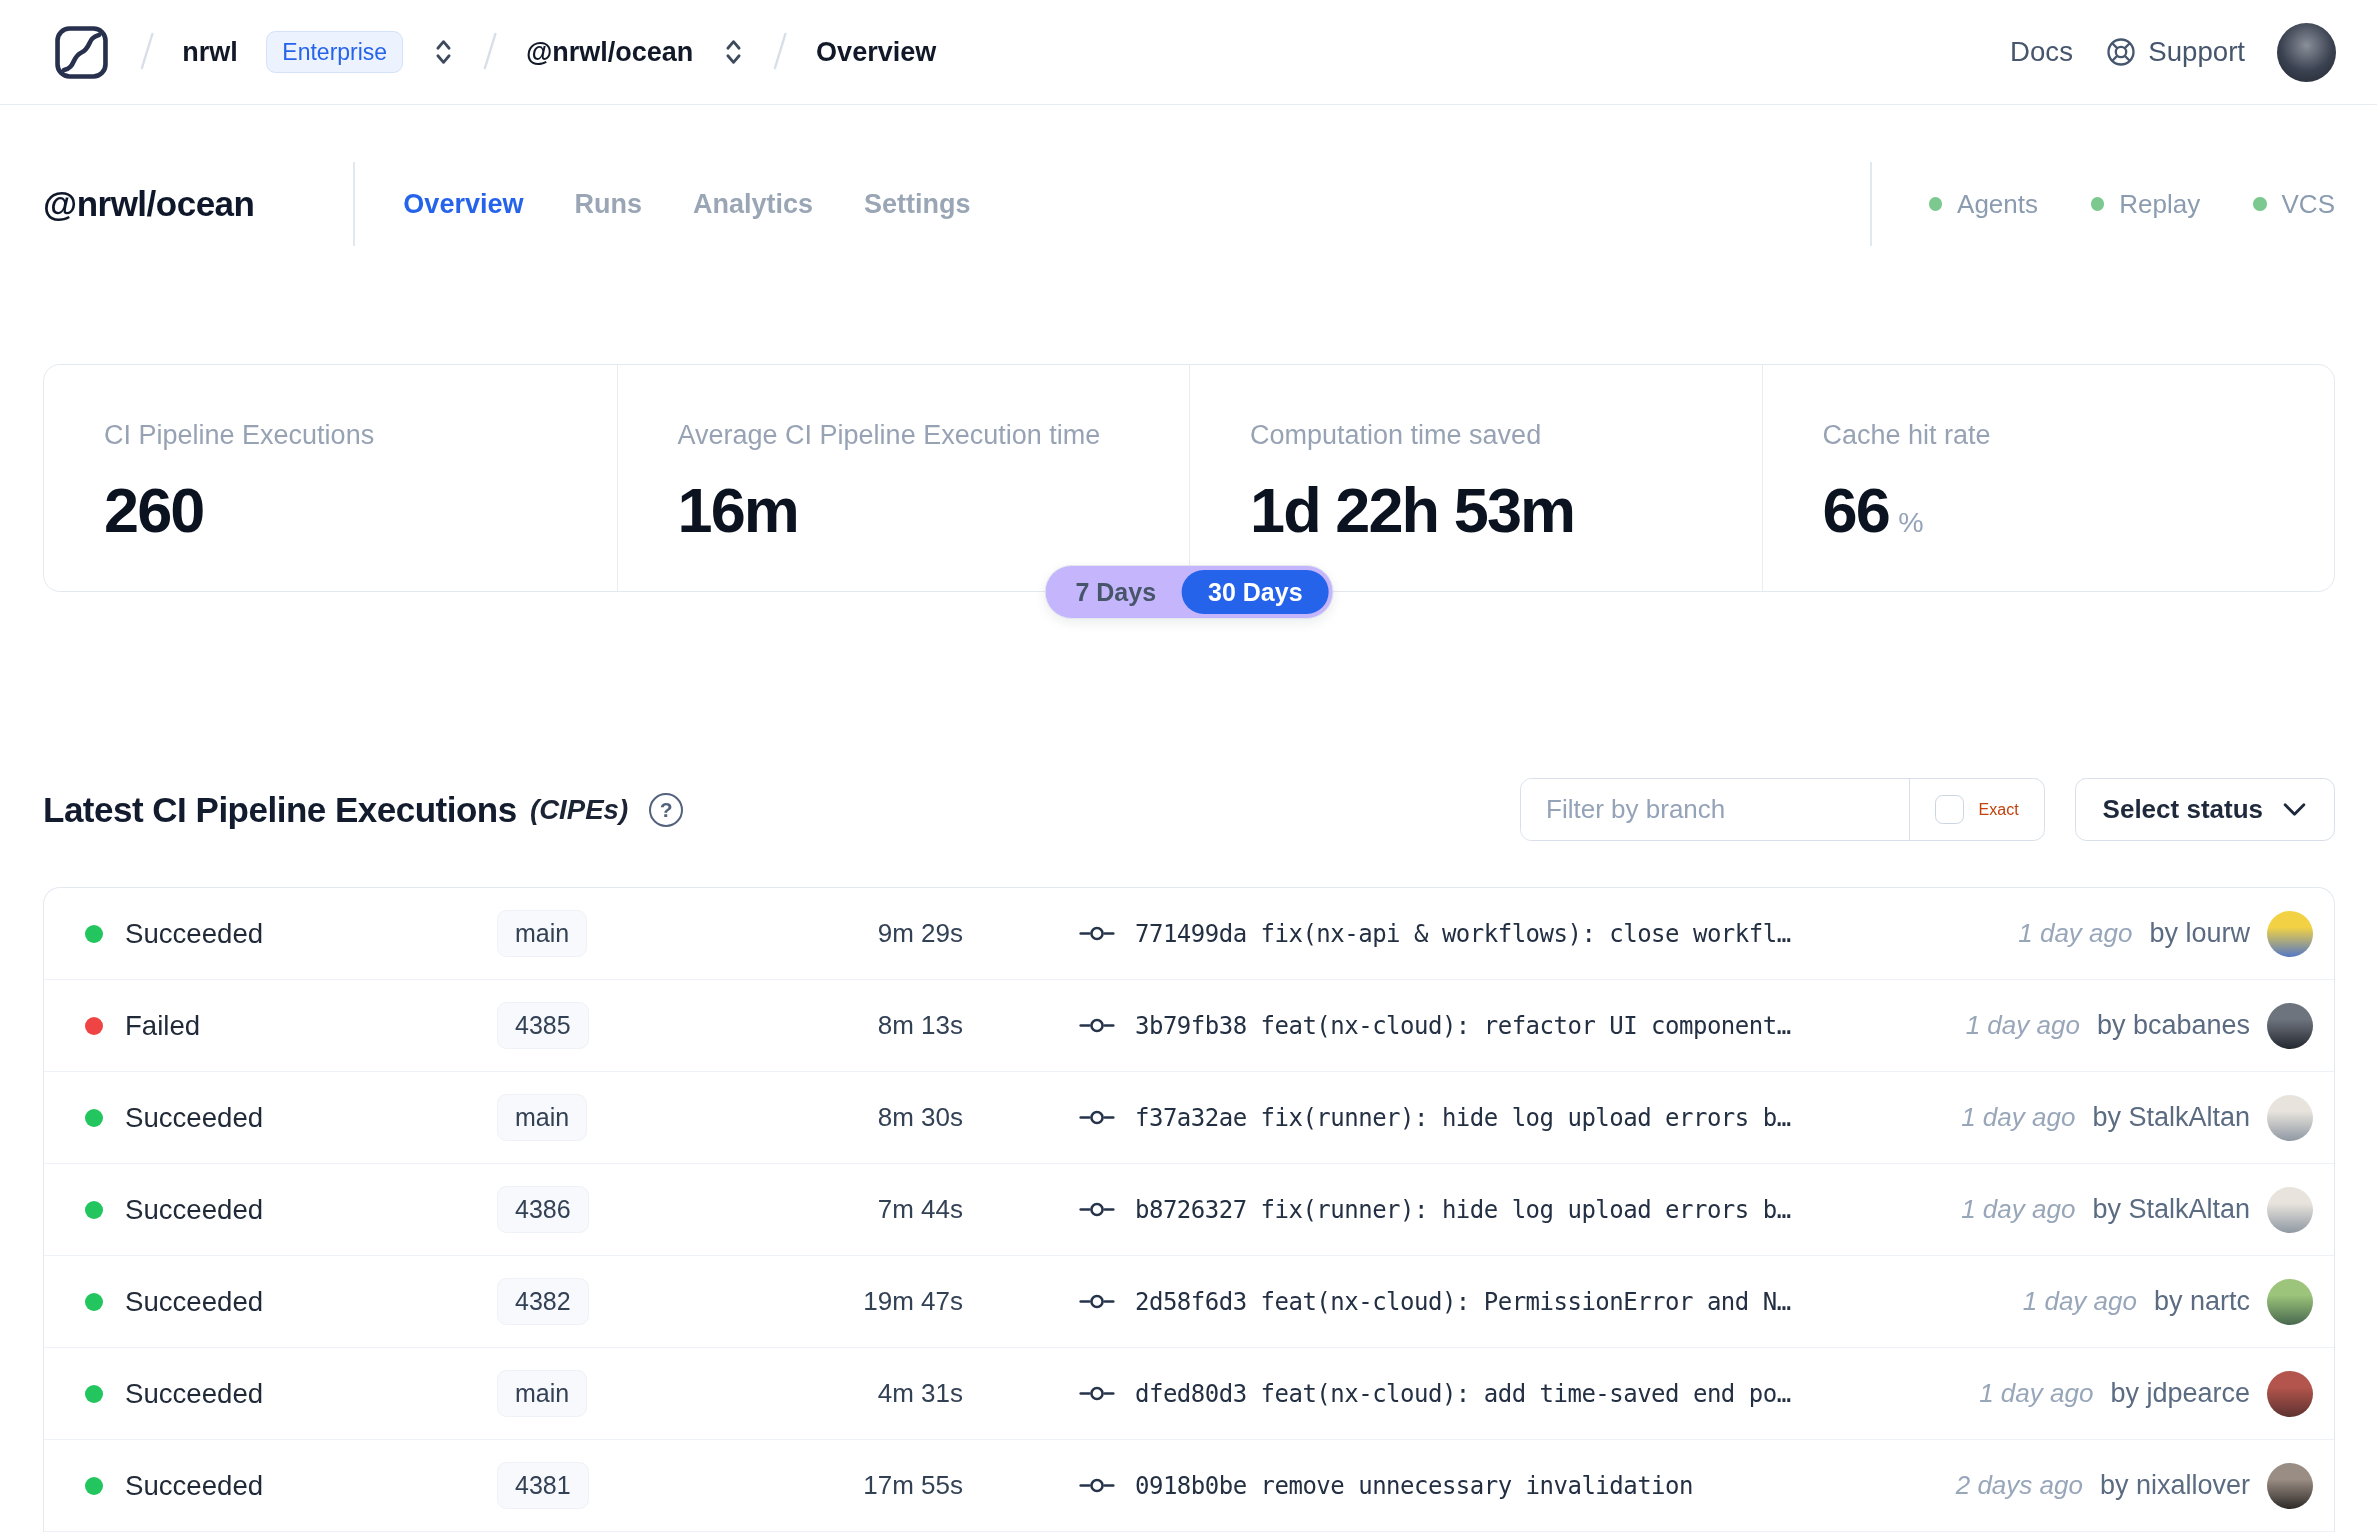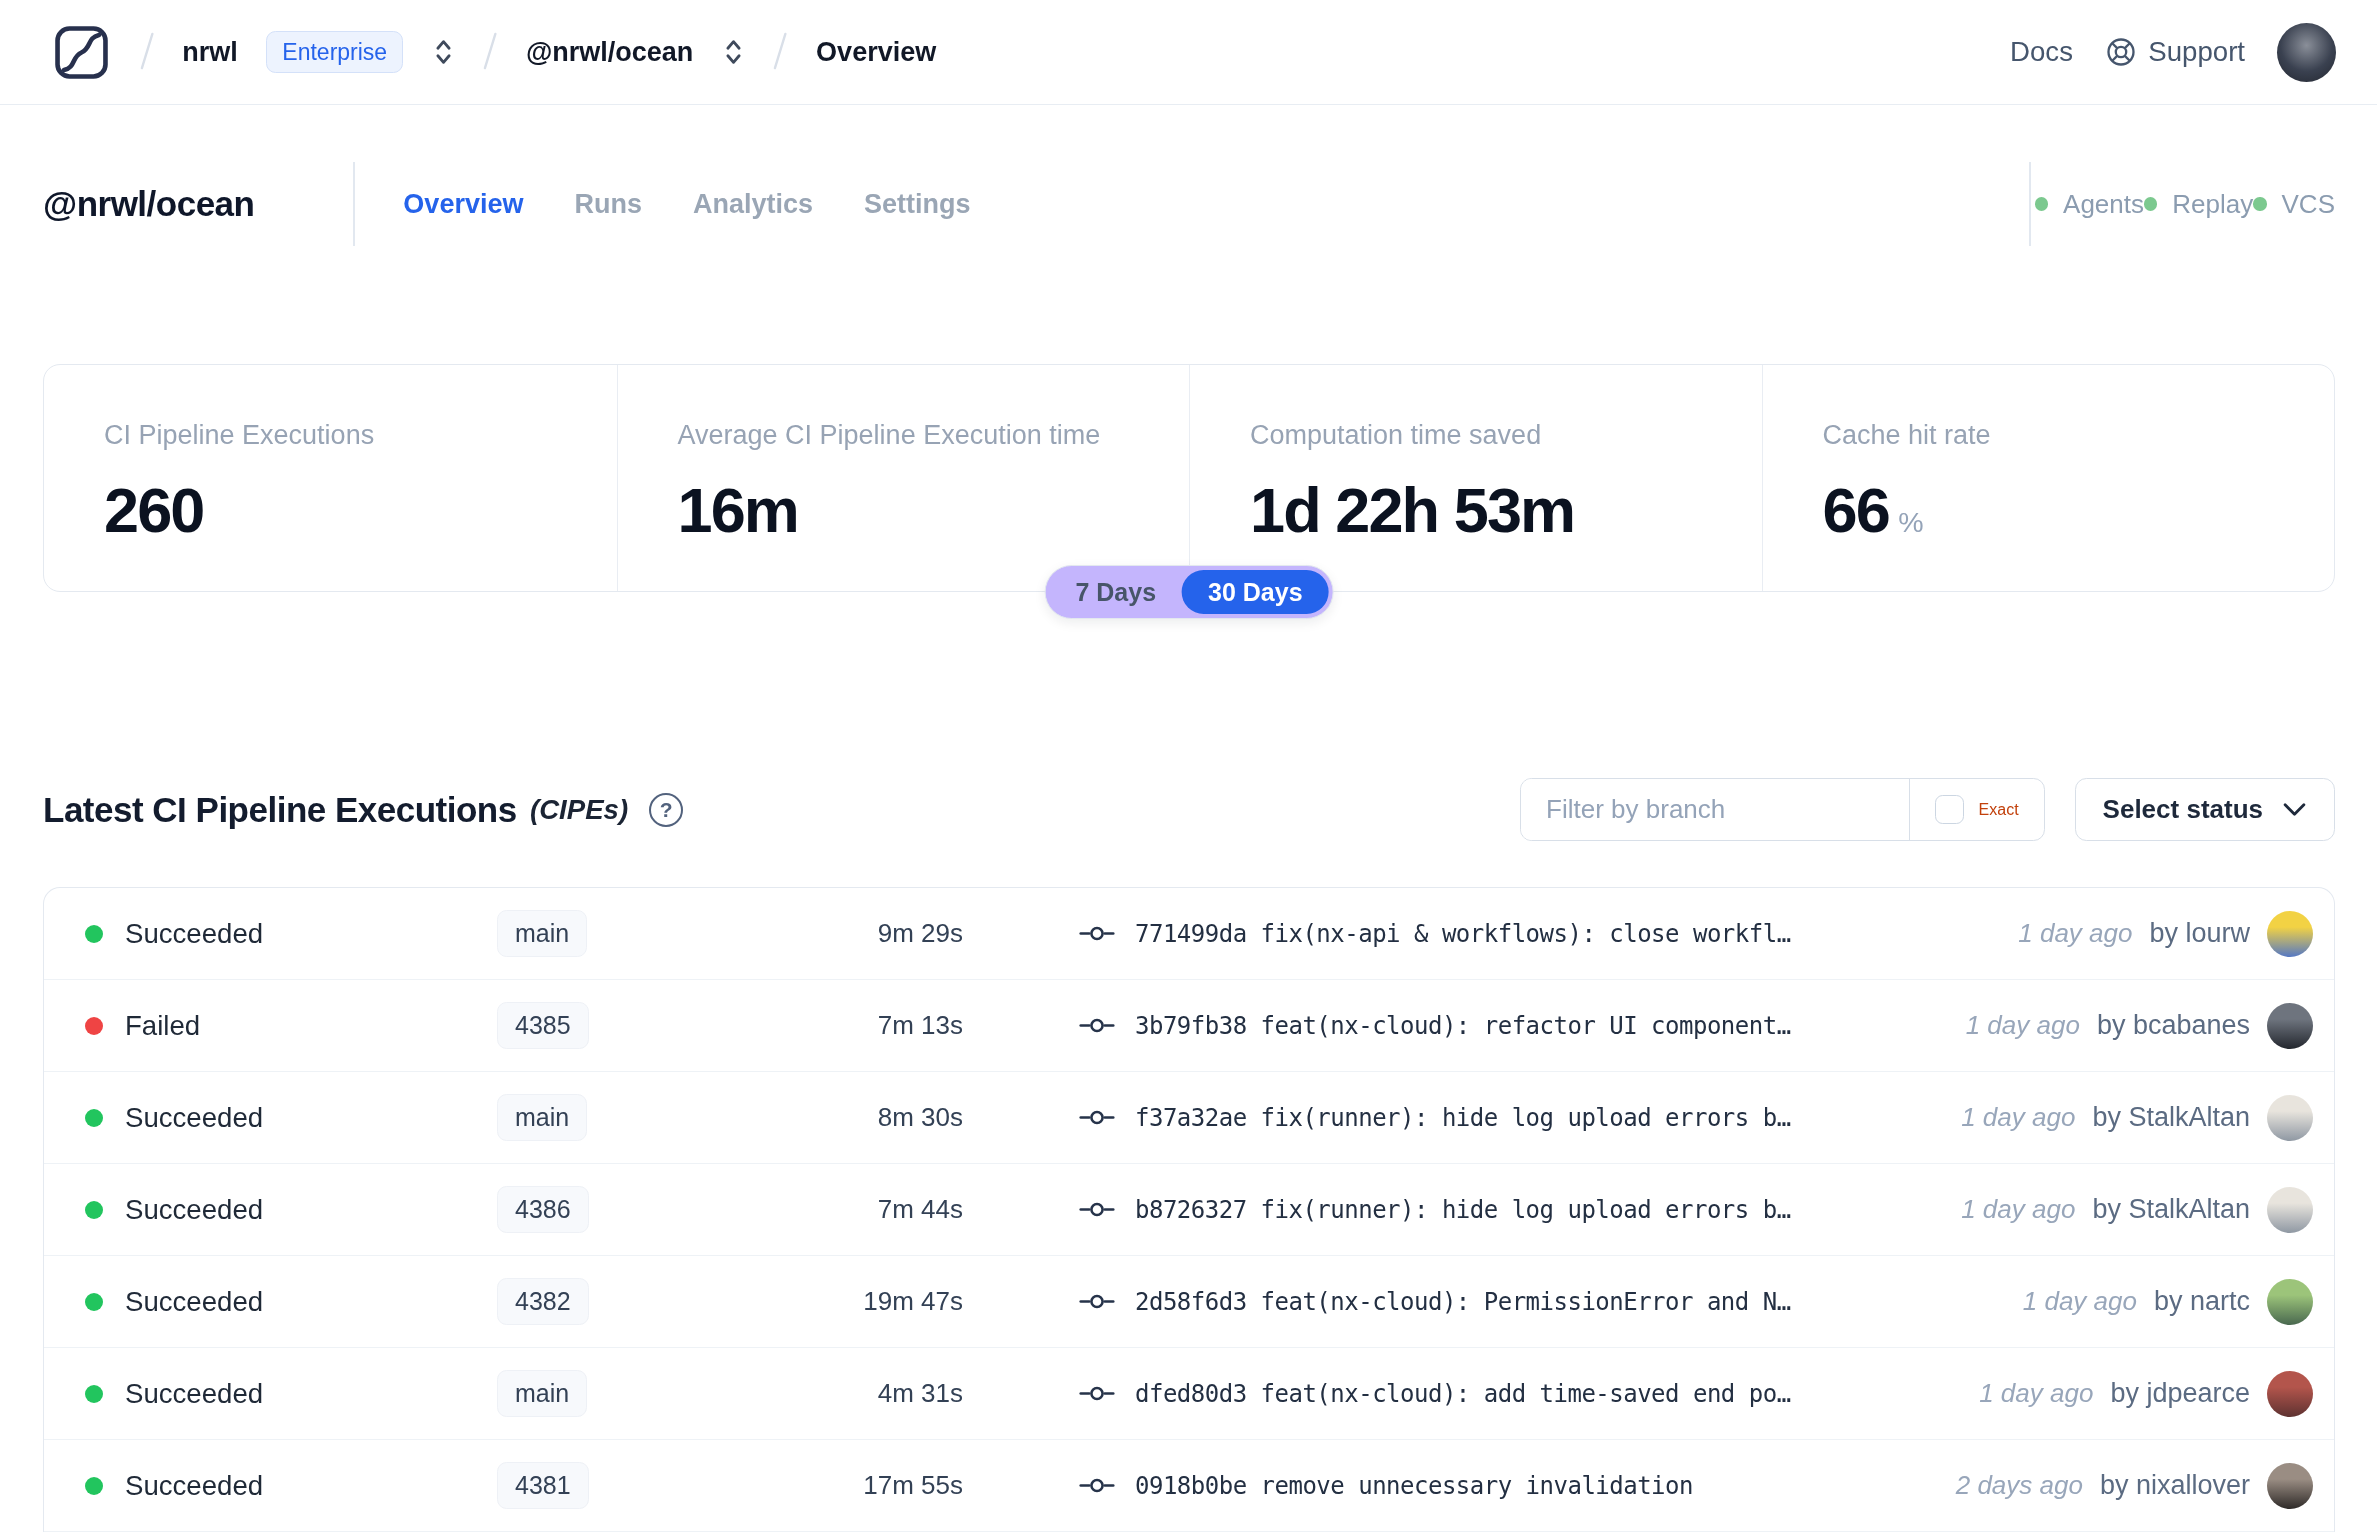--- a/index.html
+++ b/index.html
@@ -20,21 +20,21 @@
   .avatar-top { width: 59px; height: 59px; border-radius: 50%;
     background: radial-gradient(circle at 50% 38%, #8a8f99 0%, #3a4150 55%, #22262f 100%); }
 
   
   .page-header { margin: 55px 43px 0; height: 88px; display: flex; align-items: center; }
   .ws-title { font-size: 35px; font-weight: 700; color: #0f172a; letter-spacing: -0.5px; }
   .vdiv { width: 1.9px; height: 84px; background: #e2e8f0; margin-left: 99px; }
   .tabs { display: flex; align-items: center; gap: 51px; margin-left: 48px; }
   .tab { font-size: 27px; font-weight: 600; color: #9aa6b5; cursor: pointer; }
   .tab.active { color: #2563eb; }
-  .header-right { margin-left: auto; display: flex; align-items: center; }
+  .header-right { margin-left: auto; display: flex; align-items: center; gap: 53px; }
   .hr-div { width: 1.9px; height: 84px; background: #e2e8f0; margin-right: 3.8px; }
   .indicator { display: flex; align-items: center; gap: 15px; font-size: 26px; color: #8b9cb0; }
   .ind-dot { width: 13.3px; height: 13.3px; border-radius: 50%; background: #7cc98f; }
 
   
   .cards-wrap { position: relative; margin: 116px 43px 0; }
   .cards { display: grid; grid-template-columns: repeat(4, 1fr); border: 1.9px solid #e4e9f0;
     border-radius: 17px; background: #fff; height: 228px; }
   .card { padding: 55px 28.5px 0 60px; border-left: 1.9px solid #e9edf3; }
   .card:first-child { border-left: none; }
@@ -259,21 +259,21 @@
   </div>
 
   <div class="row">
     <div class="cell-status">
       <span class="dot dot-red"></span>
       <span class="status-text">Failed</span>
     </div>
     <div class="cell-branch">
       <span class="branch-badge">4385</span>
     </div>
-    <div class="cell-duration">7m 13s</div>
+    <div class="cell-duration">8m 13s</div>
     <div class="cell-commit">
       <span class="commit-icon">
         <svg width="36" height="23" viewBox="0 0 42 24" fill="none" stroke="#26334a" stroke-width="3" stroke-linecap="round">
           <line x1="2" y1="12" x2="12" y2="12"></line>
             <circle cx="21" cy="12" r="6.5"></circle>
             <line x1="30" y1="12" x2="40" y2="12"></line>
         </svg>
       </span>
       <span class="commit-text">3b79fb38 feat(nx-cloud): refactor UI component…</span>
     </div>

